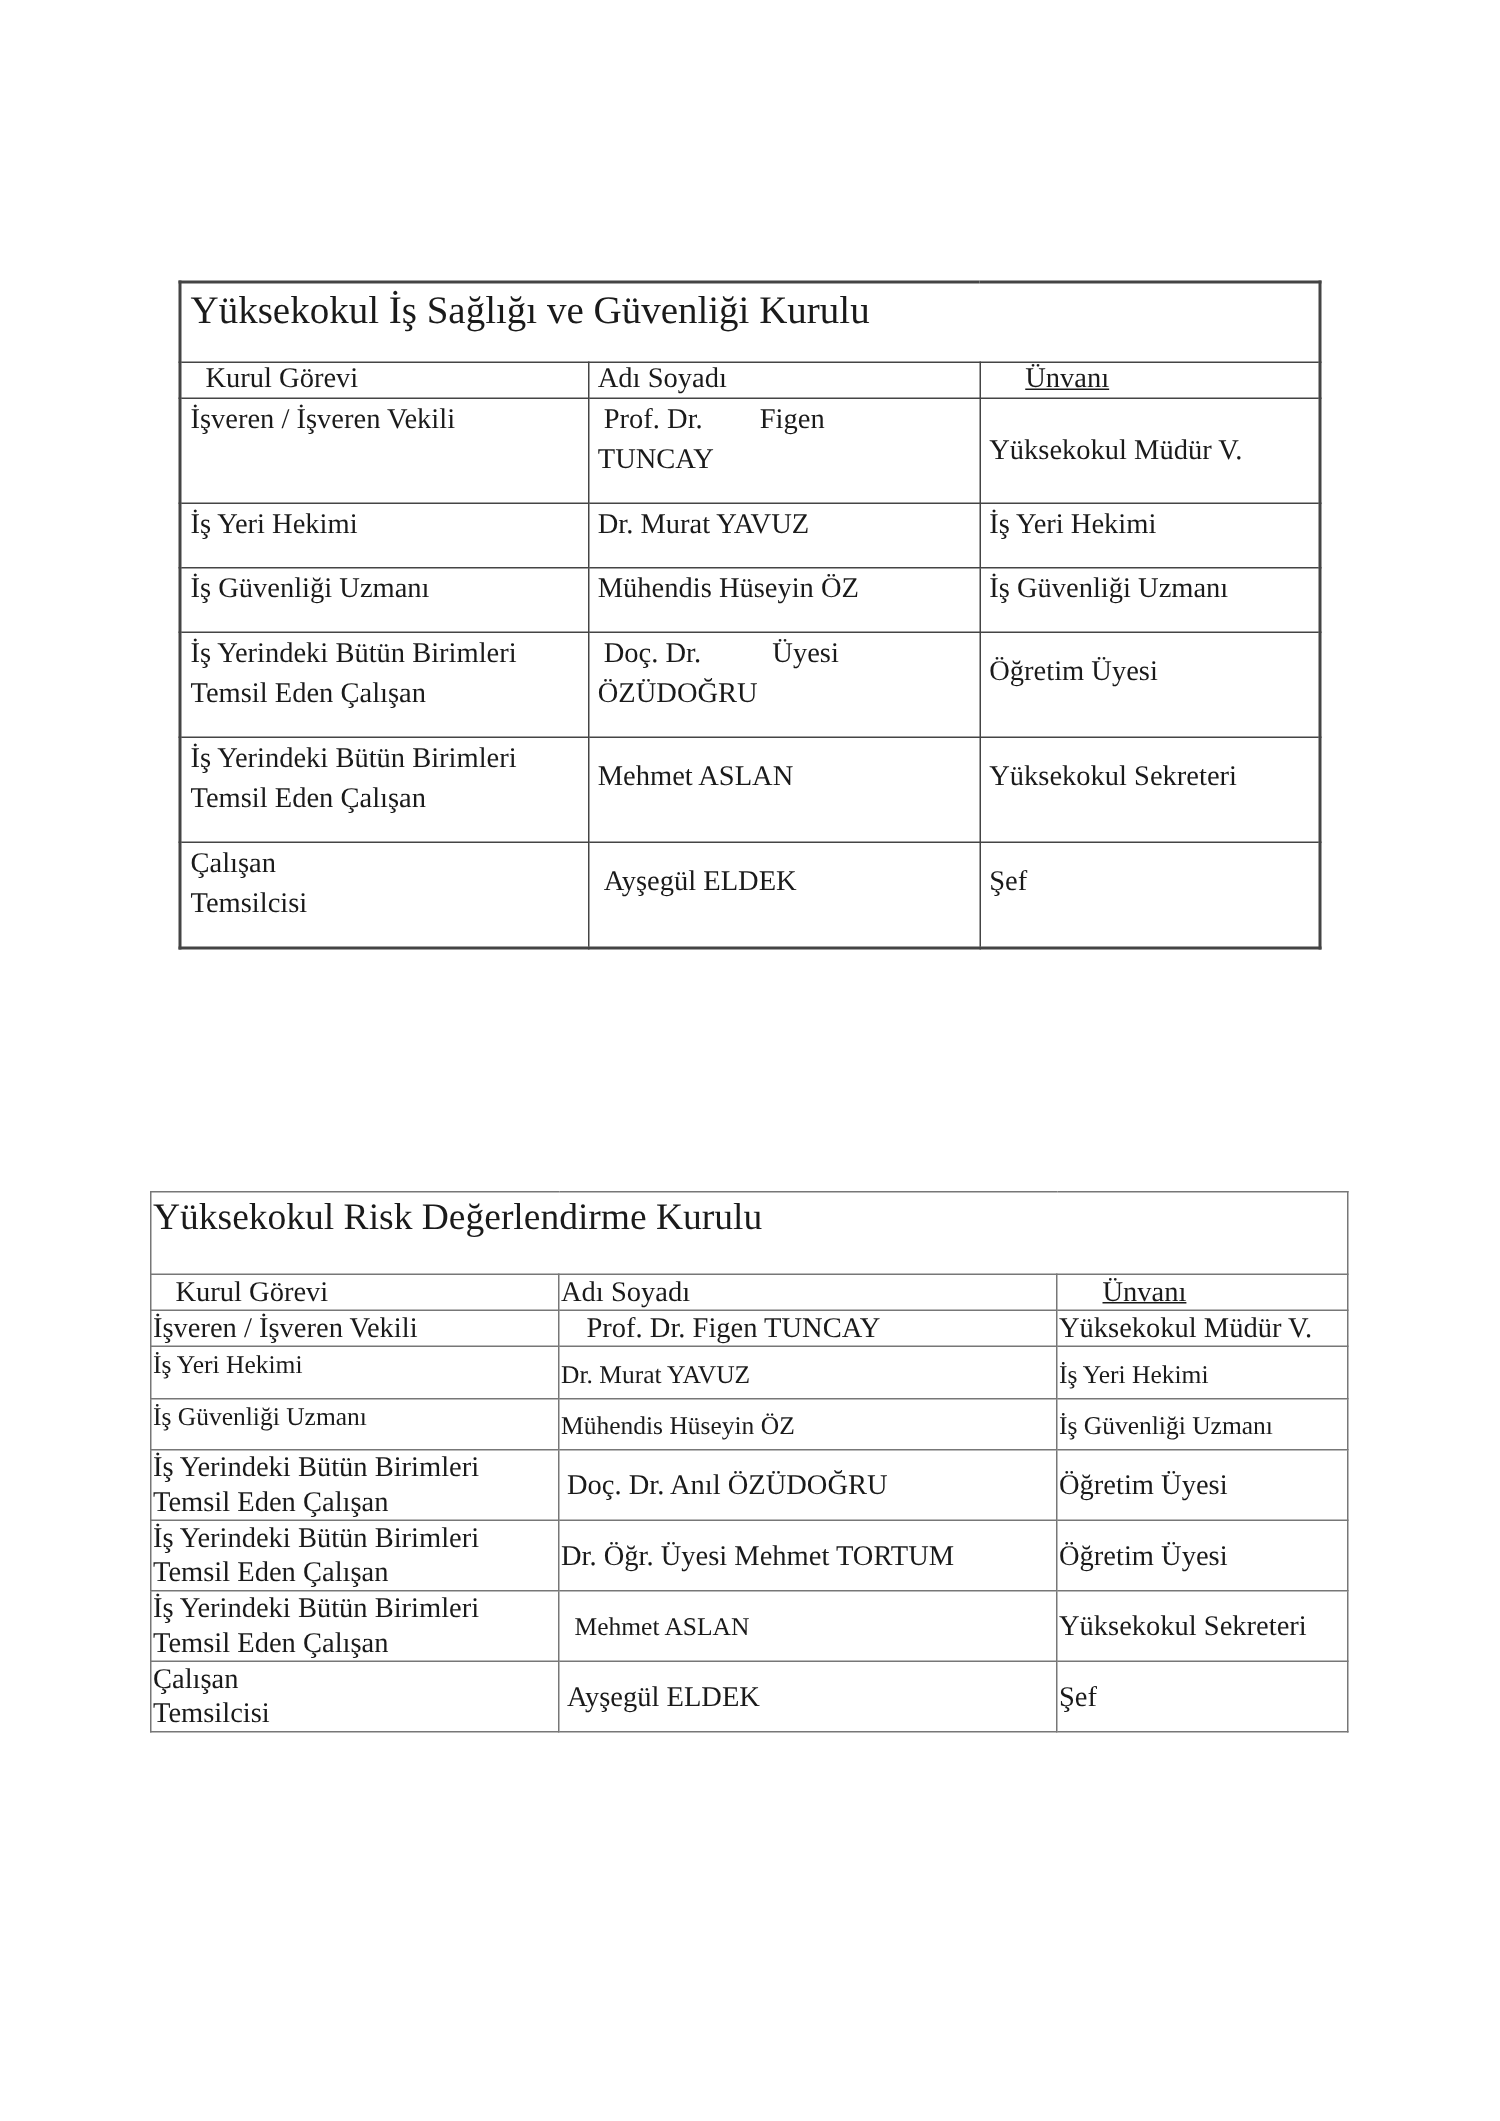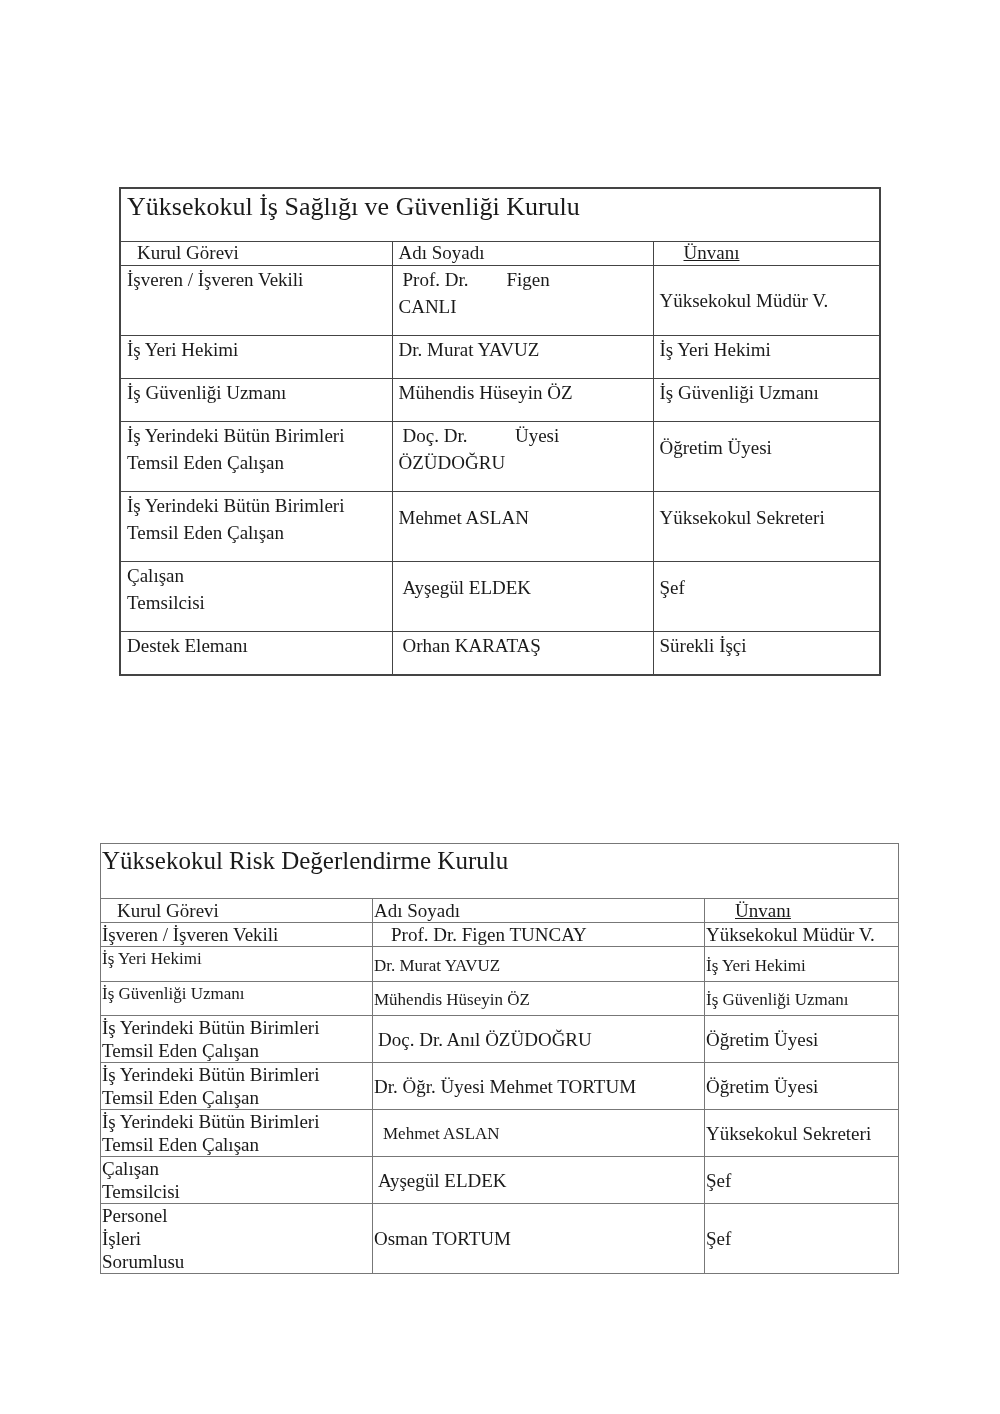--- a/index.html
+++ b/index.html
@@ -11,21 +11,21 @@
   
   #t1 { left: 119px; top: 187px; width: 762px; border: 2px solid #444; }
   #t1 td { border: 1.5px solid #444; font-size: 19px; line-height: 27px; padding: 0 6px; }
   #t1 .title { font-size: 26px; height: 52px; line-height: 36px; padding: 0 6px; border-radius: 17px; }
   #t1 .hdr td { height: 23px; line-height: 22px; }
   #t1 .c1 { width: 272px; }
   #t1 .c2 { width: 261px; }
   #t1 .vmid { vertical-align: middle; }
 
   
-  #t2 { left: 100px; top: 843px; width: 799px; border: 1.5px solid #777; }
+  #t2 { left: 100px; top: 794px; width: 799px; border: 1.5px solid #777; }
   #t2 td { border: 1.2px solid #777; font-size: 19px; line-height: 23px; padding: 0 1px; }
   #t2 .title { font-size: 25px; height: 54px; line-height: 34px; }
   #t2 .c1 { width: 272px; }
   #t2 .c2 { width: 332px; }
   #t2 .small { font-size: 17px; }
   #t2 .vmid { vertical-align: middle; }
   #t2 .vbot { vertical-align: bottom; padding-bottom: 4px; }
   .ind { padding-left: 16px !important; font-family: Liberation Serif, serif; }
   .ind2 { padding-left: 30px !important; text-decoration: underline; }
 </style>
@@ -44,21 +44,21 @@
   </tr>
   <tr class="hdr">
     <td class="ind">Kurul Görevi</td>
     <td>Adı Soyadı</td>
     <td class="ind2">Ünvanı</td>
   </tr>
   <tr style="height:70px">
     <td>İşveren / İşveren Vekili</td>
     <td>
       <div style="padding-left:4px;white-space:pre">Prof. Dr.        Figen</div>
-      <div>CANLI</div>
+      <div>TUNCAY</div>
     </td>
     <td class="vmid">Yüksekokul Müdür V.</td>
   </tr>
   <tr style="height:43px">
     <td>İş Yeri Hekimi</td>
     <td>Dr. Murat YAVUZ</td>
     <td>İş Yeri Hekimi</td>
   </tr>
   <tr style="height:43px">
     <td>İş Güvenliği Uzmanı</td>
@@ -84,25 +84,20 @@
     <td style="padding-top:12px">Mehmet ASLAN</td>
     <td style="padding-top:12px">Yüksekokul Sekreteri</td>
   </tr>
   <tr style="height:70px">
     <td>
       <div>Çalışan</div>
       <div>Temsilcisi</div>
     </td>
     <td style="padding-top:12px;padding-left:10px">Ayşegül ELDEK</td>
     <td style="padding-top:12px">Şef</td>
-  </tr>
-  <tr style="height:43px">
-    <td>Destek Elemanı</td>
-    <td style="padding-left:10px">Orhan KARATAŞ</td>
-    <td>Sürekli İşçi</td>
   </tr>
 </tbody>
   </table>
 
 <table id="t2">
   <colgroup>
       <col class="c1">
       <col class="c2">
       <col>
     </colgroup>
@@ -155,23 +150,14 @@
     <td class="vmid">Yüksekokul Sekreteri</td>
   </tr>
   <tr style="height:47px">
     <td>
       <div>Çalışan</div>
       <div>Temsilcisi</div>
     </td>
     <td class="vmid" style="padding-left:5px">Ayşegül ELDEK</td>
     <td class="vmid">Şef</td>
   </tr>
-  <tr style="height:70px">
-    <td>
-      <div>Personel</div>
-      <div>İşleri</div>
-      <div>Sorumlusu</div>
-    </td>
-    <td class="vmid">Osman TORTUM</td>
-    <td class="vmid">Şef</td>
-  </tr>
 </tbody>
   </table>
 
 </body></html>

